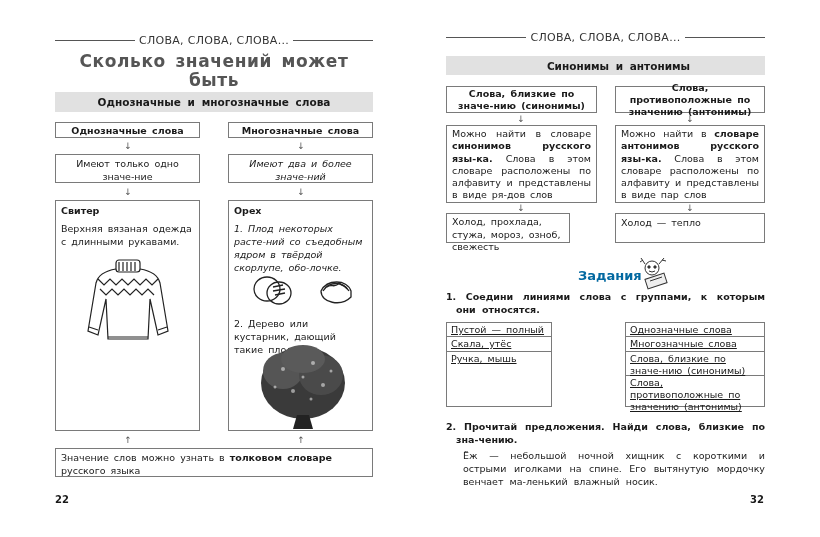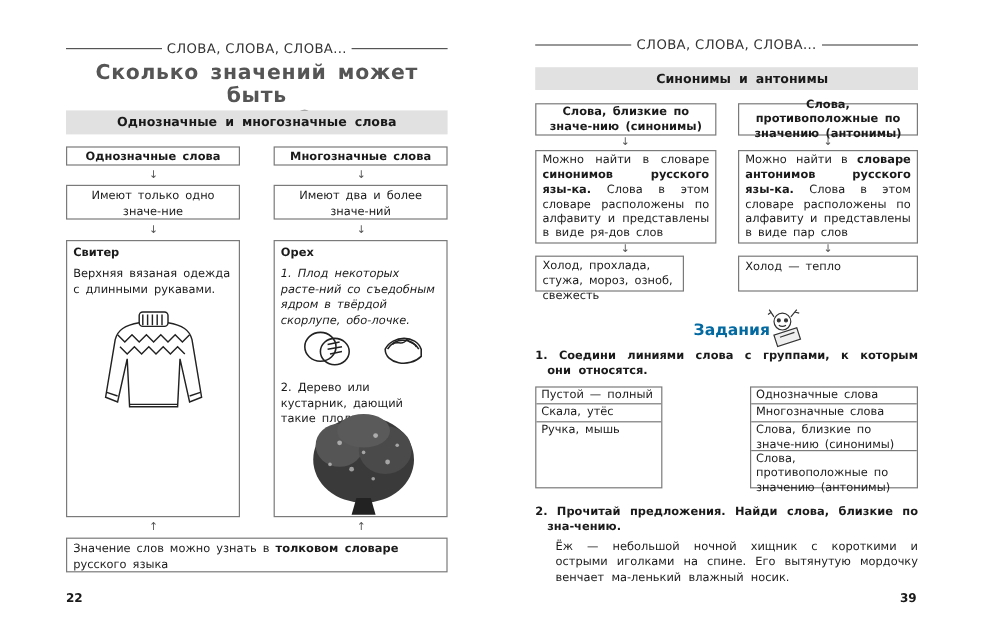--- a/index.html
+++ b/index.html
@@ -13,21 +13,21 @@
   .band { background:#e1e1e1; font-size:10.5px; font-weight:bold; text-align:center; display:flex; align-items:center; justify-content:center; word-spacing:3px; }
   .box { border:1px solid #7a7a7a; background:#fff; font-size:9.5px; line-height:13px; padding:2px 5px; word-spacing:2px; }
   .box.center { text-align:center; }
   .box.head { font-weight:bold; text-align:center; display:flex; align-items:center; justify-content:center; }
   .box b { font-weight:bold; }
   .arrow { position:absolute; font-size:9px; color:#555; width:14px; text-align:center; line-height:10px; }
   .pgnum { font-size:10px; font-weight:bold; }
   .task { font-size:9.5px; font-weight:bold; line-height:13px; word-spacing:3px; }
   .task-text { font-size:9.5px; line-height:13px; word-spacing:3px; text-align:justify; }
   .tbl { border:1px solid #7a7a7a; }
-  .tbl .cell { border-bottom:1px solid #7a7a7a; font-size:9.5px; line-height:12px; padding:1px 4px; box-sizing:border-box; word-spacing:2px; }
+  .tbl .cell { border-bottom:1px solid #7a7a7a; font-size:9.5px; line-height:12px; padding:1px 4px; box-sizing:border-box; word-spacing:2px;text-decoration:underline; }
   .tbl .cell:last-child { border-bottom:none; }
   .zad { font-size:13px; font-weight:bold; color:#0369a1; }
 </style>
 </head>
 <body>
 
 <div class="running-head" style="left:55px; top:34px; width:318px;">
   <div class="rule"></div>
   <span class="txt">СЛОВА, СЛОВА, СЛОВА...</span>
   <div class="rule"></div>
@@ -56,21 +56,21 @@
       <path d="M16 32 L22 38 L28 32 L34 38 L40 32 L46 38 L52 32 L58 38 L64 32 L70 38"></path>
       <path d="M5 70 L14 73"></path>
         <path d="M74 73 L83 70"></path>
       <path d="M35 5 L35 14 M39 5 L39 14 M43 5 L43 14 M47 5 L47 14 M51 5 L51 14"></path>
     </g>
   </svg>
 </div>
 
 <div class="abs box head" style="left:228px; top:122px; width:145px; height:16px;">Многозначные слова</div>
 <div class="arrow" style="left:294px; top:141px;">↓</div>
-<div class="abs box center" style="left:228px; top:154px; width:145px; height:29px;">Имеют два и более значе-ний</div>
+<div class="abs box center" style="left:228px; top:154px; width:145px; height:29px;font-style:italic;">Имеют два и более значе-ний</div>
 <div class="arrow" style="left:294px; top:187px;">↓</div>
 <div class="abs box" style="left:228px; top:200px; width:145px; height:231px;">
   <div style="font-weight:bold; margin-top:1px;">Орех</div>
   <div style="margin-top:5px;font-style:italic;">1. Плод некоторых расте-ний со съедобным ядром в твёрдой скорлупе, обо-лочке.</div>
   <svg style="position:absolute; left:22px; top:70px;" width="110" height="40" viewBox="0 0 110 40">
     <g fill="none" stroke="#222" stroke-width="1.3">
       <ellipse cx="16" cy="18" rx="13" ry="12"></ellipse>
       <ellipse cx="28" cy="22" rx="12" ry="11"></ellipse>
       <path d="M22 16 L32 14 M22 20 L34 18 M24 24 L34 22"></path>
       <path d="M70 20 C70 32 90 36 100 26 L100 20 C96 8 76 8 70 20 Z"></path>
@@ -157,13 +157,13 @@
 <div class="abs tbl" style="left:625px; top:322px; width:140px; height:85px;">
   <div class="cell" style="height:14px;">Однозначные слова</div>
   <div class="cell" style="height:15px;">Многозначные слова</div>
   <div class="cell" style="height:24px;">Слова, близкие по значе-нию (синонимы)</div>
   <div class="cell" style="height:30px;">Слова, противоположные по значению (антонимы)</div>
 </div>
 
 <div class="abs task" style="left:446px; top:420px; width:319px; padding-left:10px; text-indent:-10px; text-align:justify;">2. Прочитай предложения. Найди слова, близкие по зна-чению.</div>
 <div class="abs task-text" style="left:463px; top:449px; width:302px;">Ёж — небольшой ночной хищник с короткими и острыми иголками на спине. Его вытянутую мордочку венчает ма-ленький влажный носик.</div>
 
-<div class="abs pgnum" style="left:750px; top:494px;">39</div>
+<div class="abs pgnum" style="left:750px; top:494px;">32</div>
 
 </body></html>

